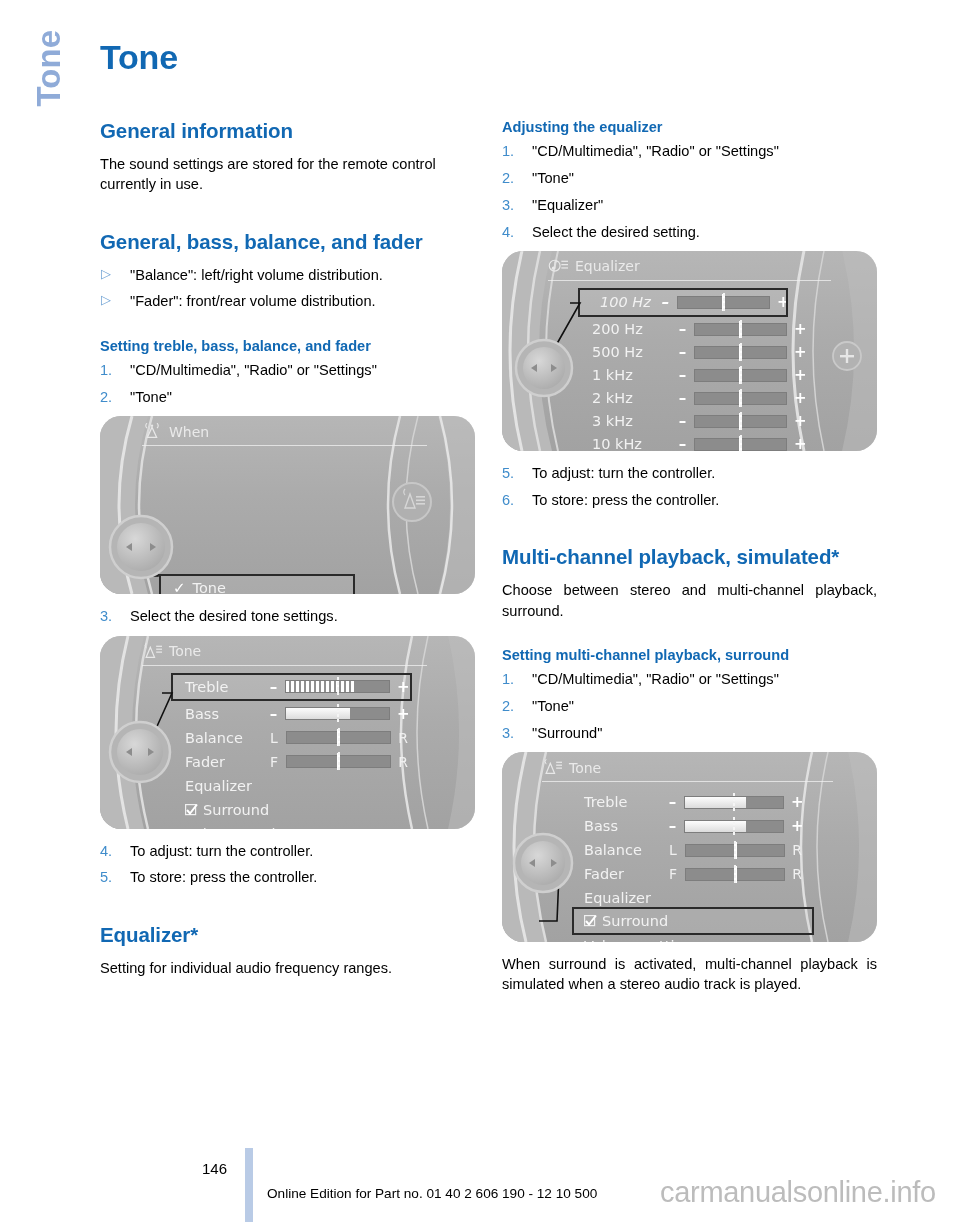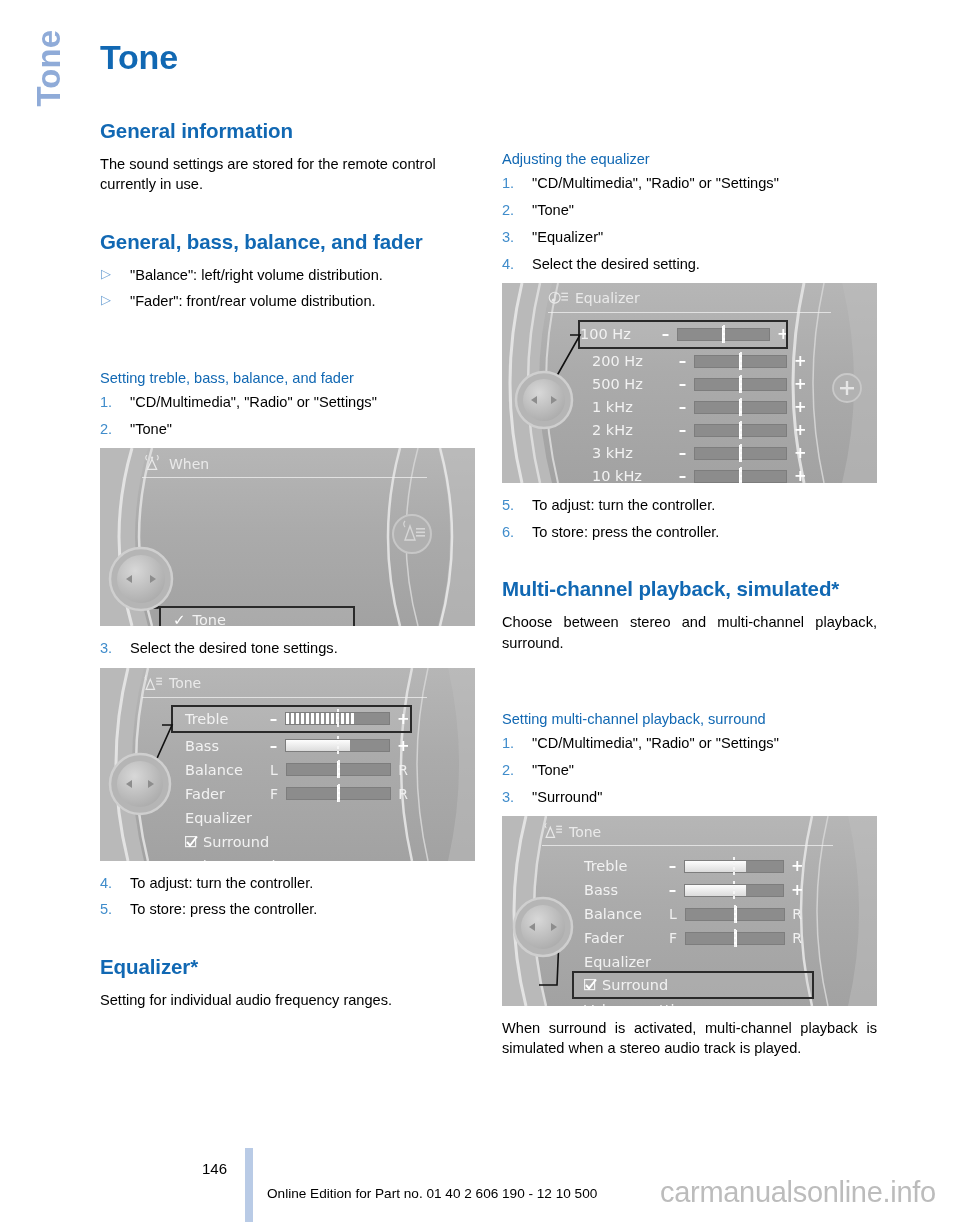--- a/index.html
+++ b/index.html
@@ -49,25 +49,24 @@
   h2.sec {
     font-size: 20.5px;
     font-weight: bold;
     color: #1168b3;
     line-height: 1.22;
     margin-bottom: 11px;
     letter-spacing: -0.1px;
   }
   h3.sub {
     font-size: 14.6px;
-    font-weight: normal;
+    font-weight: bold;
     color: #1168b3;
     line-height: 1.25;
     margin-bottom: 5px;
-    margin-top: 32px;
   }
   p.body {
     font-size: 14.6px;
     color: #000;
     line-height: 1.39;
     margin-bottom: 6px;
   }
   p.justify { text-align: justify; }
 
   .gap-lg { height: 28px; }
@@ -95,20 +94,21 @@
   }
 
   
   .idrive {
     position: relative;
     width: 375px;
     background: linear-gradient(180deg,#b6b6b6 0%, #ababab 45%, #a2a2a2 100%);
     overflow: hidden;
     margin: 9px 0 12px 0;
     font-family: "DejaVu Sans", sans-serif;
+    border-radius: 21px;
   }
   .idrive .arcs { position: absolute; inset: 0; pointer-events: none; }
   .idrive .hdr {
     position: absolute; left: 42px; top: 7px;
     display: flex; align-items: center; gap: 7px;
     color: #eaeaea; font-size: 14px;
   }
   .idrive .hdr .hdr-ico { width: 20px; height: 17px; display:block; }
   .idrive .hdr-rule {
     position: absolute; left: 42px; right: 48px; top: 29px;
@@ -437,21 +437,21 @@
           <circle cx="6.5" cy="12" r="2" fill="#e8e8e8"></circle>
           <path d="M8.3 12 L8.3 4.5 L12 4" stroke="#e8e8e8" stroke-width="1.3" fill="none"></path>
           <rect x="16" y="3" width="8" height="1.5" fill="#e8e8e8"></rect>
           <rect x="16" y="7" width="8" height="1.5" fill="#e8e8e8"></rect>
           <rect x="16" y="11" width="8" height="1.5" fill="#e8e8e8"></rect>
         </svg>
         <span>Equalizer</span>
       </div>
       <div class="hdr-rule" style="left:46px;right:46px;"></div>
 
-      <div class="row sel-box" style="position:absolute;left:78px;top:39px;width:206px;height:25px;padding-left:0;">
+      <div class="row sel-box" style="position:absolute;left:78px;top:39px;width:206px;height:25px;padding-left:20px;font-style:italic;">
         <span class="lbl" style="width:86px;">100 Hz</span>
         <span class="sld-wrap">
           <span class="sld-sign">–</span>
           <span class="track" style="width:93px;">
             <span class="thumb"></span>
             <span class="center-tick"></span>
           </span>
           <span class="sld-sign">+</span>
         </span>
       </div>

